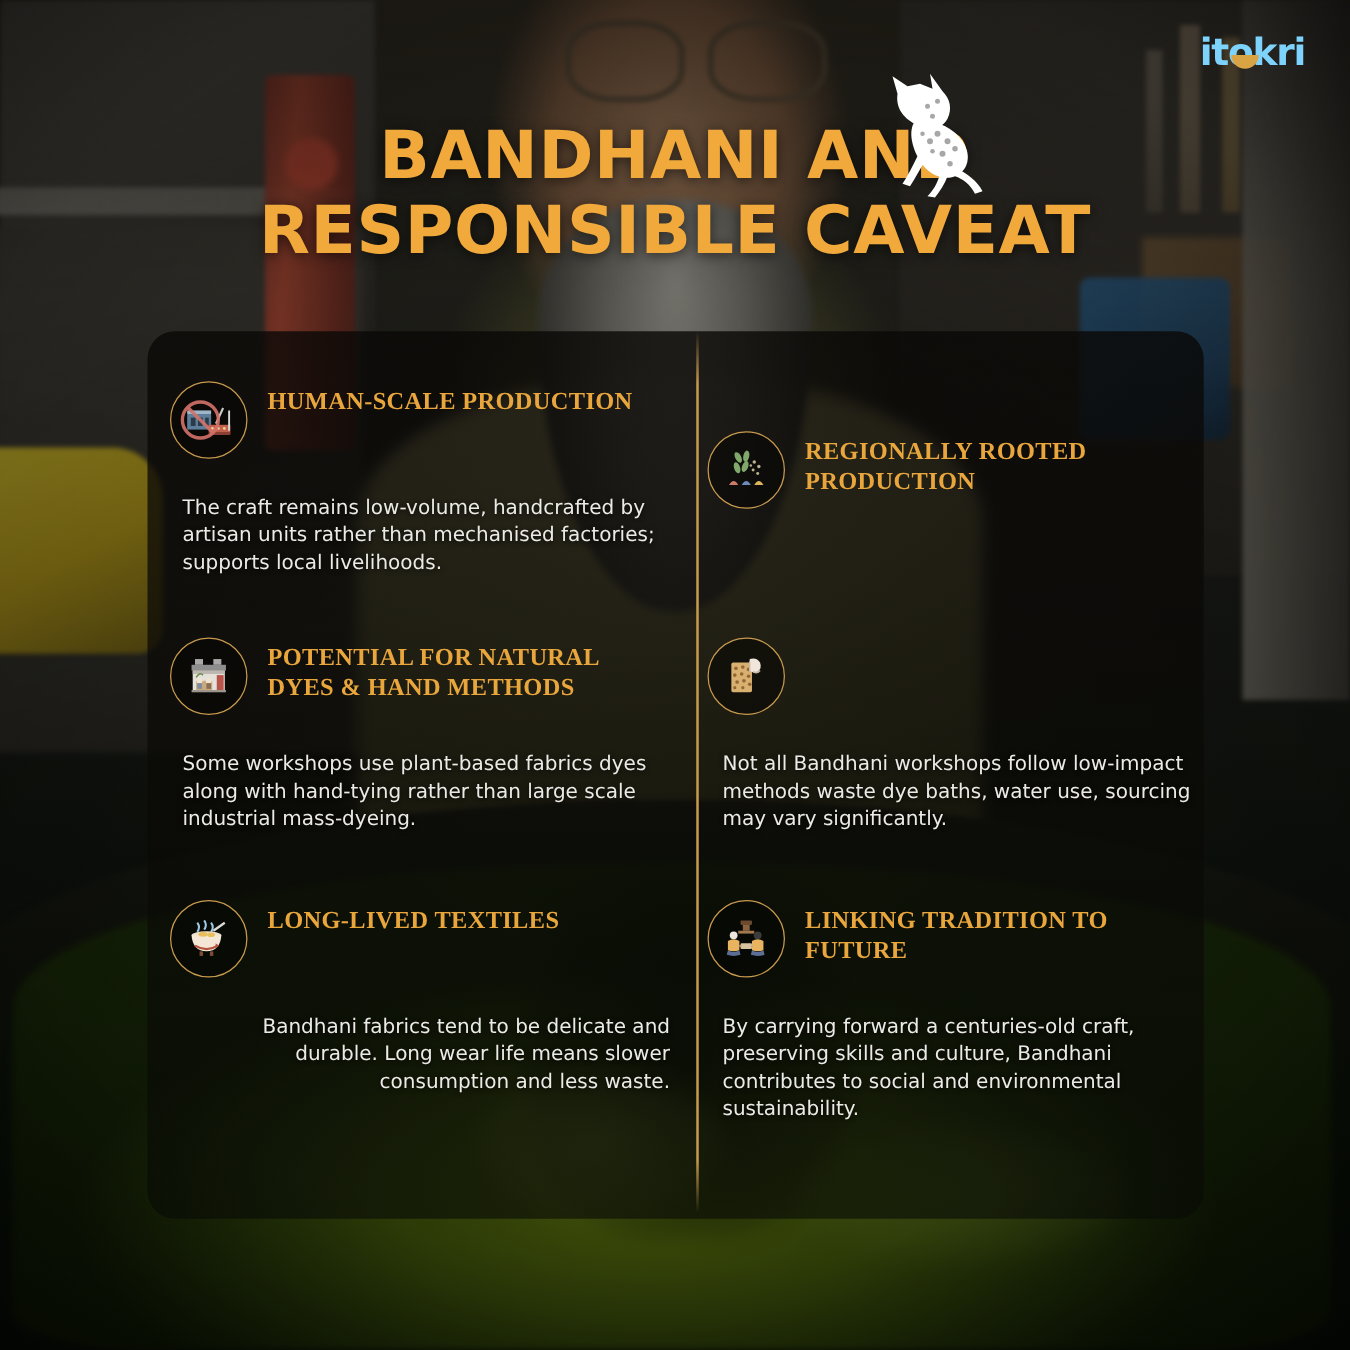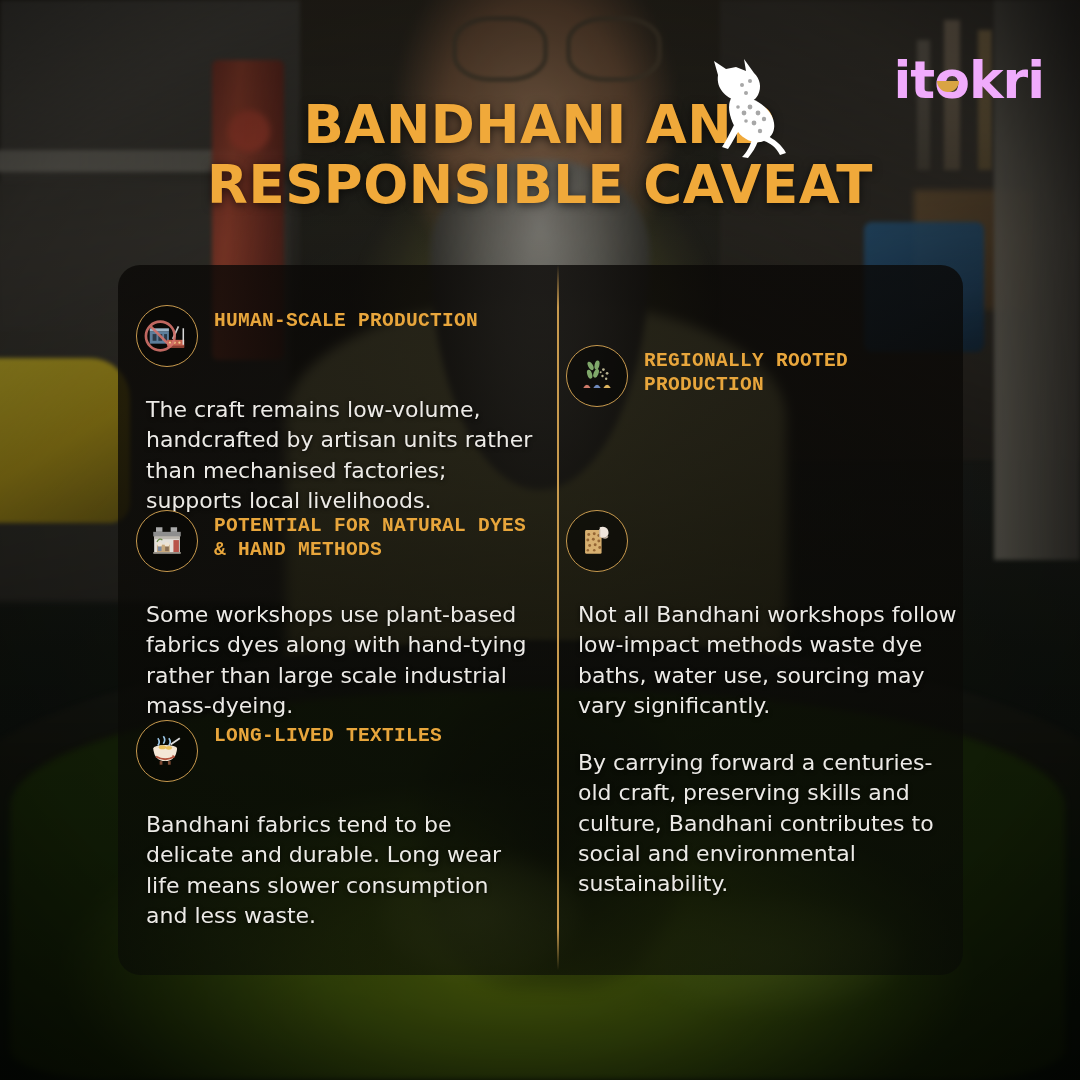--- a/index.html
+++ b/index.html
@@ -124,23 +124,23 @@
     border-radius:40%; background:radial-gradient(ellipse,#0a1206,rgba(10,18,6,0)); filter:blur(8px); opacity:.8;}
   .bg-vig{
     position:absolute; inset:0;
     background:
       radial-gradient(ellipse 80% 70% at 50% 45%, rgba(0,0,0,0) 0%, rgba(0,0,0,.35) 70%, rgba(0,0,0,.72) 100%),
       linear-gradient(180deg, rgba(0,0,0,.32) 0%, rgba(0,0,0,.10) 22%, rgba(0,0,0,.10) 60%, rgba(0,0,0,.30) 100%);
   }
 
   
   #logo{
-    position:absolute; right:36px; top:54px;
-    font-size:52px; font-weight:700; letter-spacing:-1px;
-    color:#f0abfc; line-height:1;
+    position:absolute; right:36px; top:28px;
+    font-size:30px; font-weight:700; letter-spacing:-1px;
+    color:#7dd3fc; line-height:1;
     font-family:"DejaVu Sans", sans-serif;
   }
   #logo .logo-o{ position:relative; display:inline-block; }
   #logo .logo-o::after{
     content:""; position:absolute; left:3px; top:52%;
     width:22px; height:11px; border-radius:0 0 12px 12px;
     background:#d9a444;
   }
 
   
@@ -180,25 +180,25 @@
   .icon-badge{
     flex:0 0 auto; width:62px; height:62px; border-radius:50%;
     border:1.6px solid #c89a4e;
     background:rgba(6,5,4,.55);
     display:flex; align-items:center; justify-content:center;
     overflow:hidden;
   }
   .item-title{
     font-size:19.5px; font-weight:800; letter-spacing:.3px;
     color:#E8A63C; line-height:1.22; padding-top:5px;
-    font-family:Liberation Mono, monospace;
+    font-family:Liberation Serif, serif;
   }
   .item-body{
     margin-top:28px; margin-left:10px;
-    font-size:22px; line-height:1.38; color:#eceae6;
+    font-size:16px; line-height:1.38; color:#eceae6;
     font-family:"DejaVu Sans", sans-serif;
     text-shadow:0 1px 4px rgba(0,0,0,.75);
     max-width:392px;
   }
   .item-body.indent{ margin-left:12px; }
 </style>
 </head>
 <body>
 
 <div id="bg-photo">
@@ -308,21 +308,21 @@
             <rect x="22" y="30" width="4" height="5" fill="#8a6f57"></rect>
             <path d="M13 25 q3 -5 6 -2" stroke="#6b8a4a" stroke-width="1.3" fill="none"></path>
             <rect x="9" y="36" width="30" height="2" fill="#9b958b"></rect>
           </svg>
         </div>
         <div class="item-title">POTENTIAL FOR NATURAL DYES &amp; HAND METHODS</div>
       </div>
       <div class="item-body">Some workshops use plant-based fabrics dyes along with hand-tying rather than large scale industrial mass-dyeing.</div>
     </div>
 
-    <div class="item" style="top:455px;">
+    <div class="item" style="top:455px;text-align:right;">
       <div class="item-head">
         <div class="icon-badge">
           <svg viewBox="0 0 48 48" width="44" height="44">
             <path d="M14 10 q3 4 0 8" stroke="#9dc8e8" stroke-width="1.8" fill="none"></path>
             <path d="M20 8 q3 4 0 8" stroke="#9dc8e8" stroke-width="1.8" fill="none"></path>
             <path d="M26 10 q3 4 0 8" stroke="#9dc8e8" stroke-width="1.8" fill="none"></path>
             <path d="M28 17 L38 10" stroke="#dcdcdc" stroke-width="2" fill="none"></path>
             <ellipse cx="22" cy="21" rx="13" ry="3.6" fill="#efe2d0"></ellipse>
             <path d="M9 21 q1 14 13 14 q12 0 13 -14 Z" fill="#f4e7d6"></path>
             <ellipse cx="19" cy="20" rx="4" ry="2.2" fill="#e8bf5c"></ellipse>
@@ -389,19 +389,38 @@
             <path d="M27 9 q6 -2 9 3 q2 5 -2 8 q-4 2 -7 -1 l0 -6 Z" fill="#f0e6dc"></path>
             <path d="M30 20 q4 2 6 -1" stroke="#c9b9a8" stroke-width="1.4" fill="none"></path>
             <path d="M27 11 l0 9" stroke="#c9b9a8" stroke-width="1.2" fill="none"></path>
           </svg>
         </div>
       </div>
       <div class="item-body indent">Not all Bandhani workshops follow low-impact methods waste dye baths, water use, sourcing may vary significantly.</div>
     </div>
 
     <div class="item" style="top:455px;">
+      <div class="item-head">
+        <div class="icon-badge">
+          <svg viewBox="0 0 48 48" width="44" height="44">
+            <rect x="19" y="8" width="10" height="4" rx="1" fill="#6b4a30"></rect>
+            <rect x="21" y="12" width="6" height="5" fill="#8a6240"></rect>
+            <rect x="17" y="17" width="14" height="2.5" fill="#a07a4e"></rect>
+            <circle cx="13" cy="21" r="3.4" fill="#efe7dd"></circle>
+            <path d="M8 26 q5 -3 10 0 l0 8 q-5 2 -10 0 Z" fill="#e8b45f"></path>
+            <path d="M8 34 q5 3 10 0 l1 4 q-6 2 -12 0 Z" fill="#5b6e96"></path>
+            <circle cx="34" cy="21" r="3.4" fill="#3b3b3b"></circle>
+            <path d="M29 26 q5 -3 10 0 l0 8 q-5 2 -10 0 Z" fill="#e8b45f"></path>
+            <path d="M29 34 q5 3 10 0 l1 4 q-6 2 -12 0 Z" fill="#5b6e96"></path>
+            <rect x="19" y="28" width="10" height="5" rx="1" fill="#d8c3a0"></rect>
+            <path d="M18 30 l2 1" stroke="#c9a87e" stroke-width="1.4"></path>
+            <path d="M30 30 l-2 1" stroke="#c9a87e" stroke-width="1.4"></path>
+          </svg>
+        </div>
+        <div class="item-title">LINKING TRADITION TO FUTURE</div>
+      </div>
       <div class="item-body indent">By carrying forward a centuries-old craft, preserving skills and culture, Bandhani contributes to social and environmental sustainability.</div>
     </div>
 
   </div>
 </div>
 
 <div id="divider"></div>
 
 </body></html>

